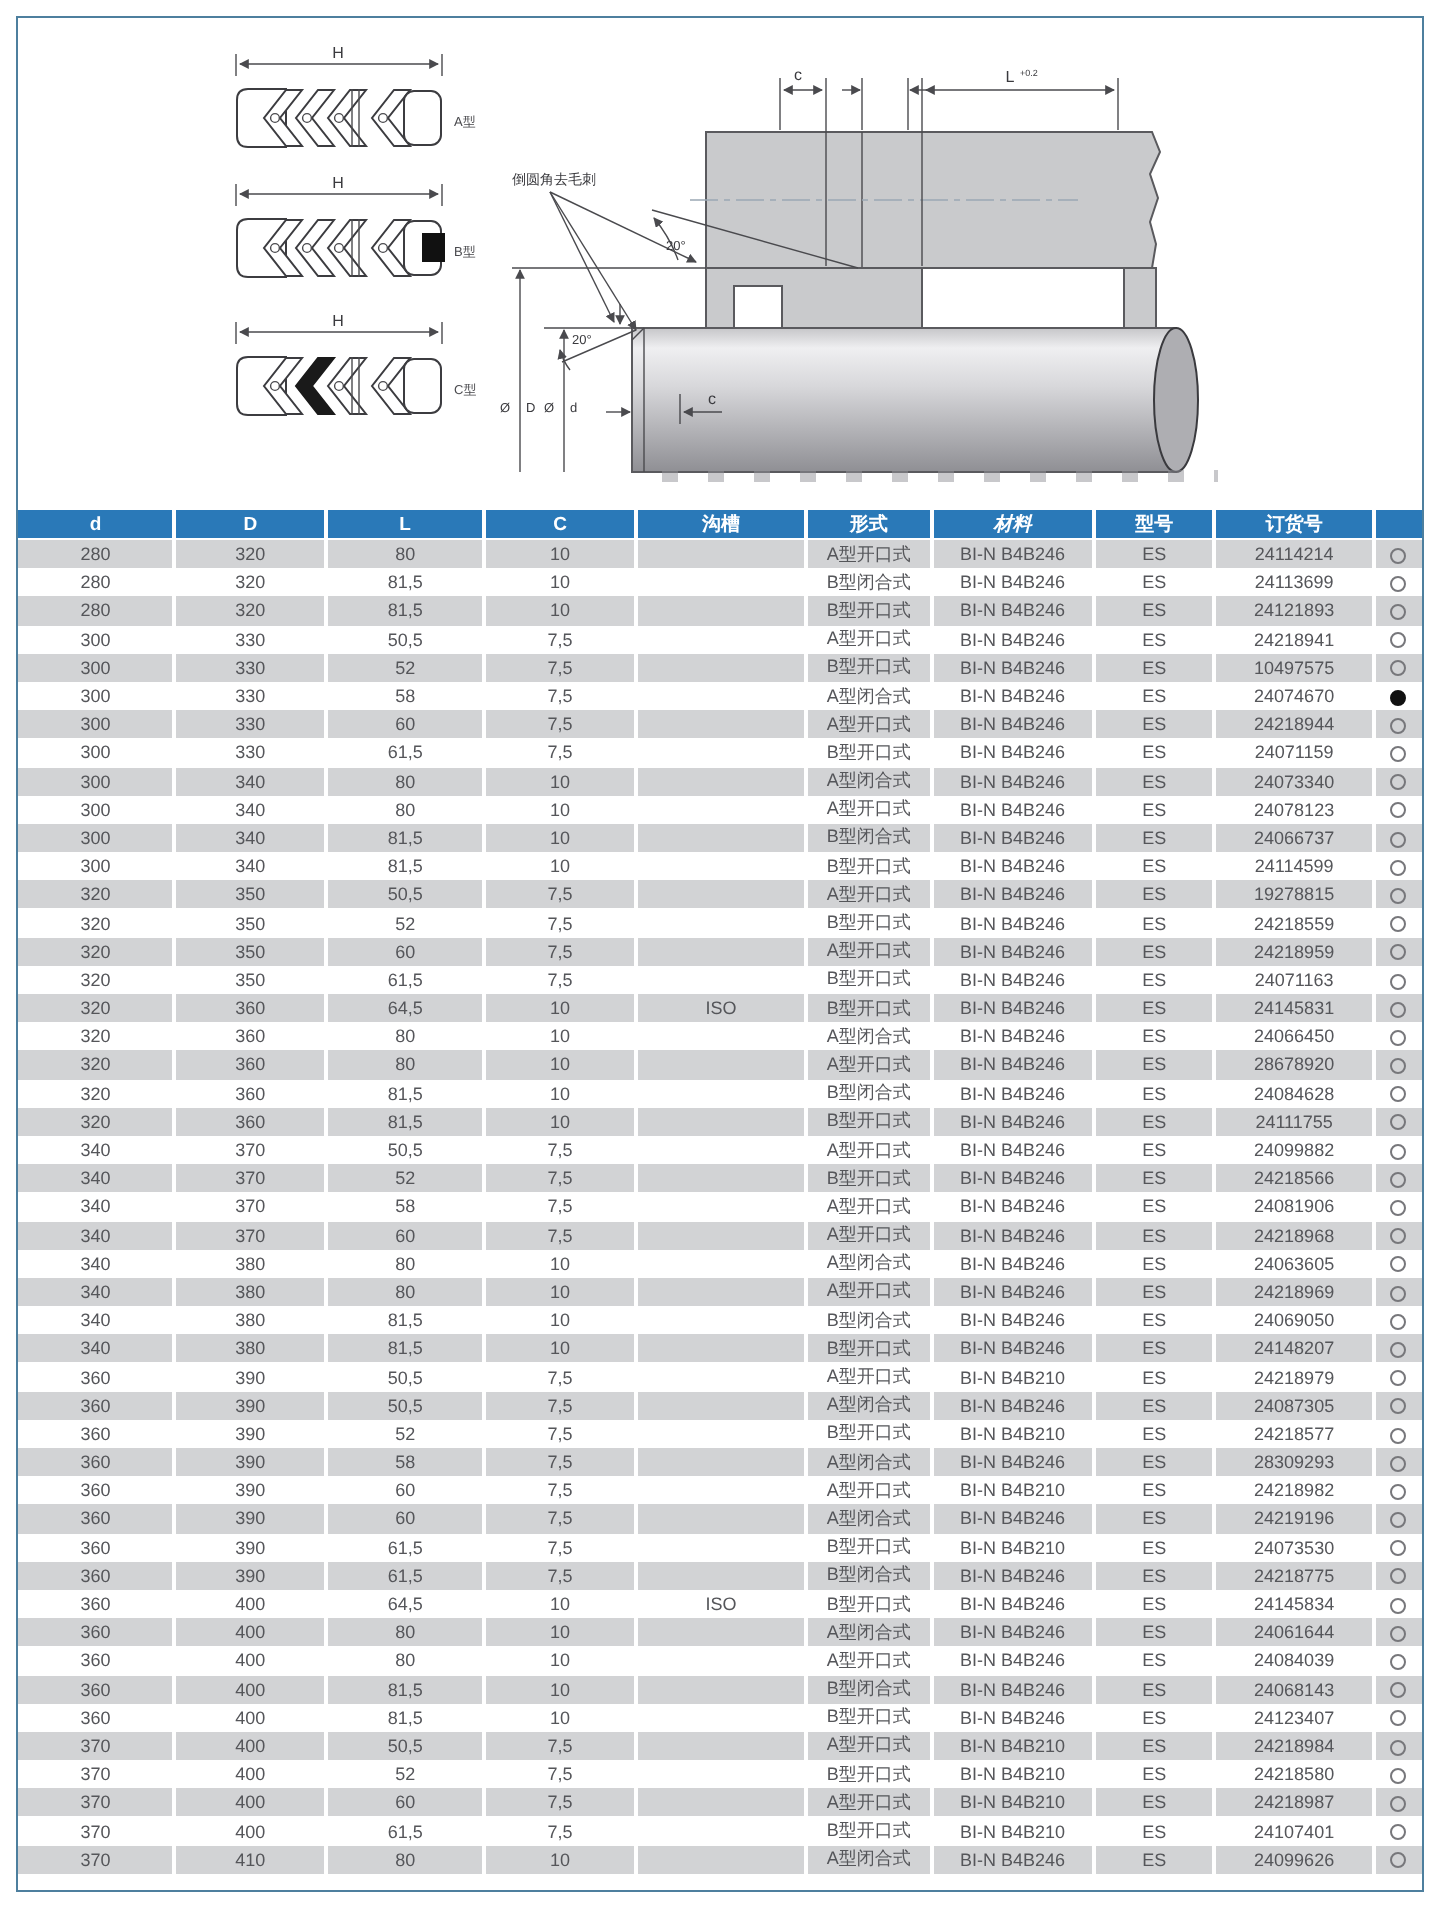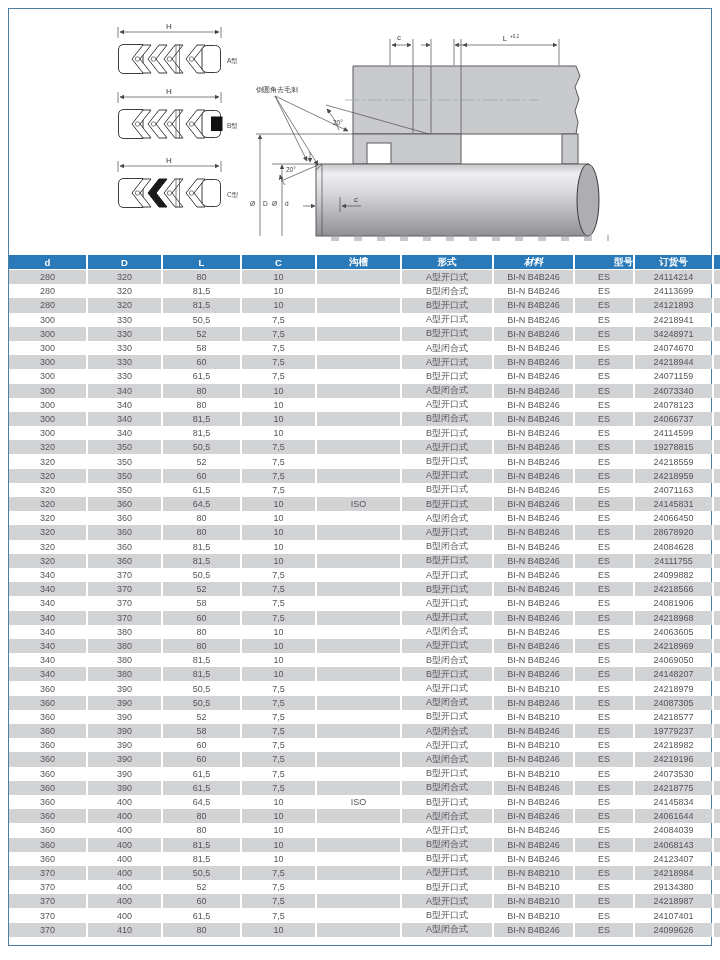--- a/index.html
+++ b/index.html
@@ -175,23 +175,23 @@
     </svg>
 
     <table class="spec">
       <thead>
         <tr id="header-row">
             <th style="width: 79px;">d</th>
             <th style="width: 75px;">D</th>
             <th style="width: 79px;">L</th>
             <th style="width: 75px;">C</th>
             <th style="width: 85px;">沟槽</th>
-            <th style="width: 92px;">形式</th>
+            <th style="width: 62px;">形式</th>
             <th style="width: 81px; font-style: italic;">材料</th>
-            <th style="width: 60px; text-align: right;">型号</th>
+            <th style="width: 60px;">型号</th>
             <th style="width: 79px; text-align: center;">订货号</th>
             <th style="width: 23px;"></th>
           </tr>
       </thead>
       <tbody id="table-body">
           <tr>
             <td>280</td>
             <td>320</td>
             <td>80</td>
             <td>10</td>
@@ -240,21 +240,21 @@
           </tr>
           <tr>
             <td>300</td>
             <td>330</td>
             <td>52</td>
             <td>7,5</td>
             <td></td>
             <td>B型开口式</td>
             <td>BI-N B4B246</td>
             <td>ES</td>
-            <td>34248971</td>
+            <td>10497575</td>
             <td><span class="dot"></span></td>
           </tr>
           <tr>
             <td>300</td>
             <td>330</td>
             <td>58</td>
             <td>7,5</td>
             <td></td>
             <td>A型闭合式</td>
             <td>BI-N B4B246</td>
@@ -576,21 +576,21 @@
           </tr>
           <tr>
             <td>360</td>
             <td>390</td>
             <td>58</td>
             <td>7,5</td>
             <td></td>
             <td>A型闭合式</td>
             <td>BI-N B4B246</td>
             <td>ES</td>
-            <td>19779237</td>
+            <td>28309293</td>
             <td><span class="dot"></span></td>
           </tr>
           <tr>
             <td>360</td>
             <td>390</td>
             <td>60</td>
             <td>7,5</td>
             <td></td>
             <td>A型开口式</td>
             <td>BI-N B4B210</td>
@@ -708,21 +708,21 @@
           </tr>
           <tr>
             <td>370</td>
             <td>400</td>
             <td>52</td>
             <td>7,5</td>
             <td></td>
             <td>B型开口式</td>
             <td>BI-N B4B210</td>
             <td>ES</td>
-            <td>29134380</td>
+            <td>24218580</td>
             <td><span class="dot"></span></td>
           </tr>
           <tr>
             <td>370</td>
             <td>400</td>
             <td>60</td>
             <td>7,5</td>
             <td></td>
             <td>A型开口式</td>
             <td>BI-N B4B210</td>

